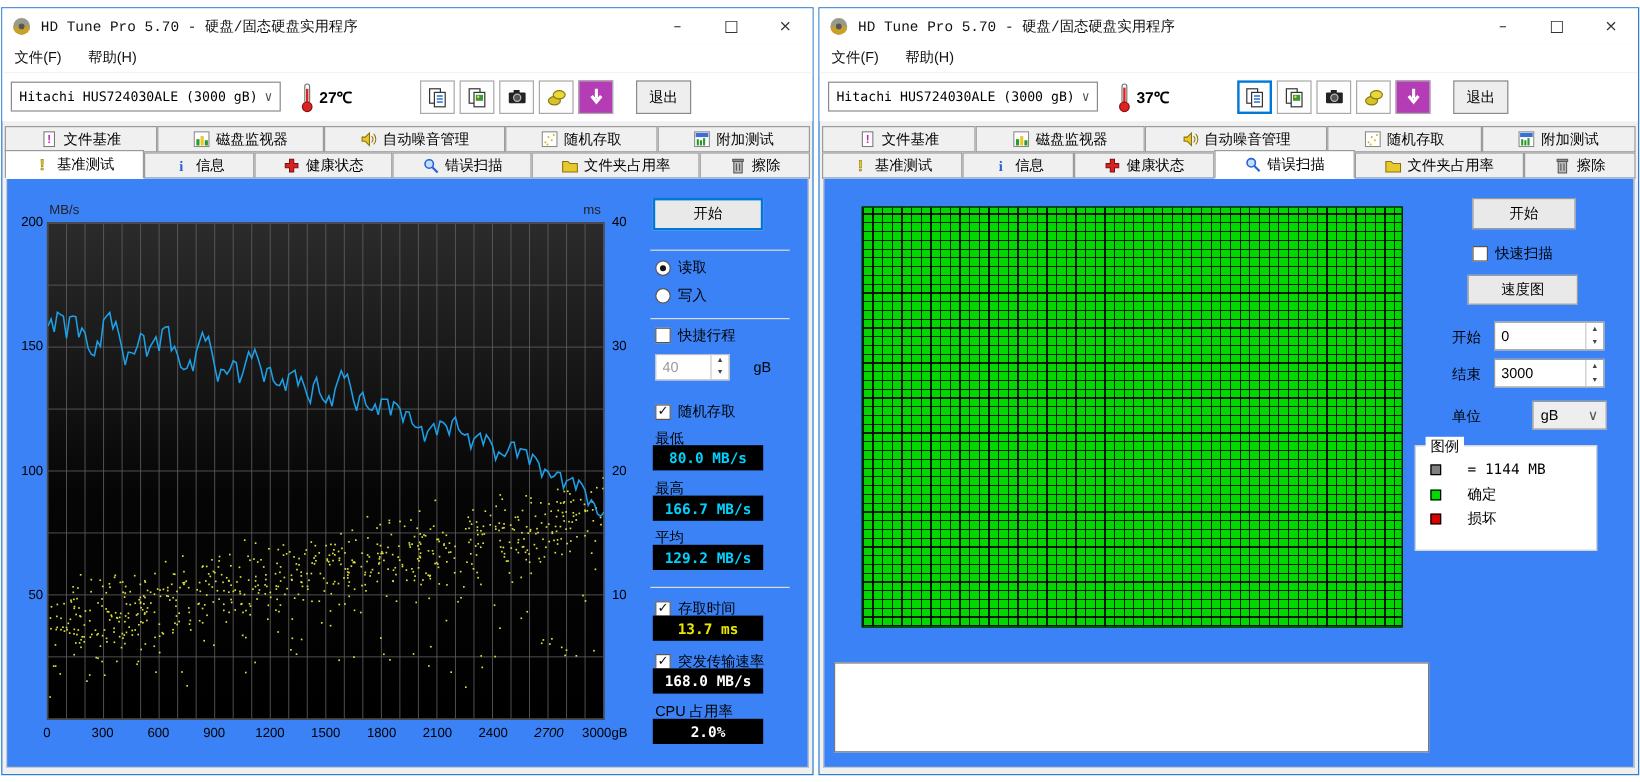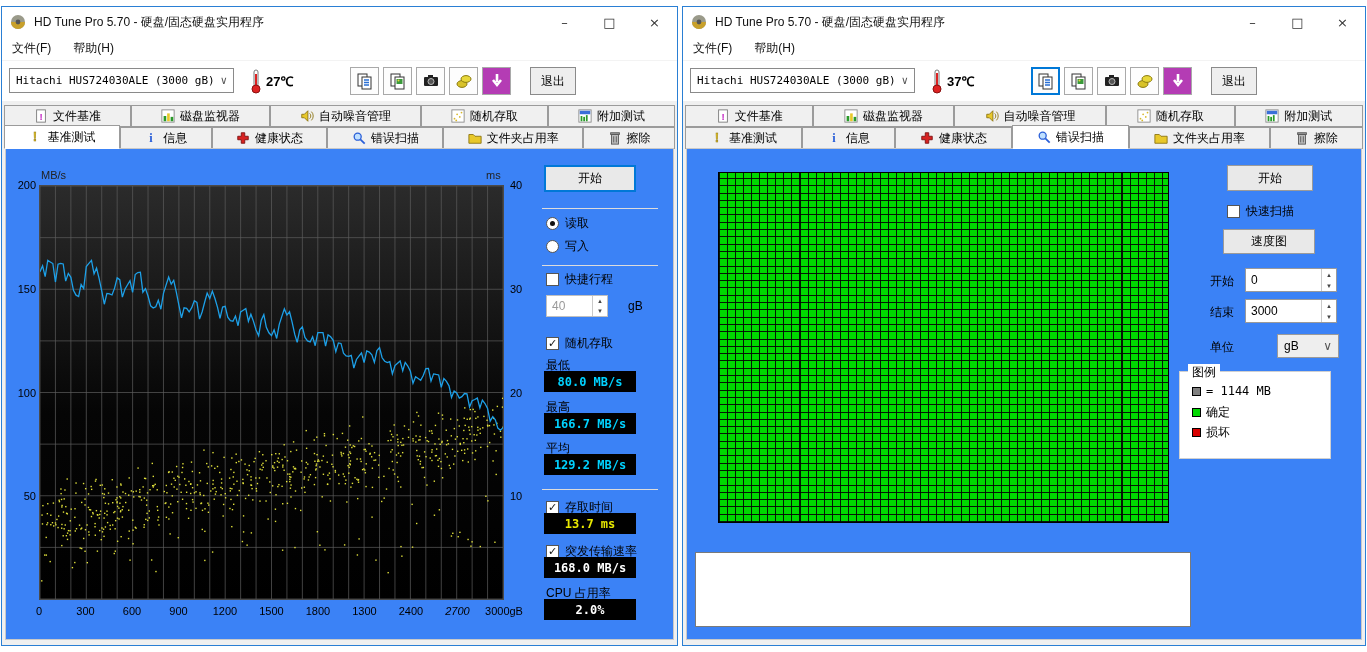--- a/index.html
+++ b/index.html
@@ -2,21 +2,21 @@
 <html><head>
 <meta charset="utf-8">
 <style>
   * { margin:0; padding:0; box-sizing:border-box; }
   html,body { width:1367px; height:652px; background:#fff; font-family:"Liberation Sans", sans-serif; font-size:12px; color:#000; overflow:hidden; }
   .win { position:absolute; top:6px; height:640px; background:#f0f0f0; border:1px solid #2a7fd4; }
   #win-left { left:1px; width:677px; }
   #win-right { left:682px; width:684px; }
   .titlebar { position:absolute; left:0; top:0; right:0; height:30px; background:#fff; display:flex; align-items:center; padding-left:8px; }
   .app-icon { width:16px; height:16px; margin-right:8px; }
-  .title-text { font-size:12px; color:#111; }
+  .title-text { font-size:12px; color:#111;font-family:Liberation Mono, monospace; }
   .caption-btns { position:absolute; right:0; top:0; height:30px; display:flex; }
   .caption-btn { width:45px; height:30px; display:flex; align-items:center; justify-content:center; font-size:13px; color:#333; font-family:"DejaVu Sans", sans-serif; }
   .menubar { position:absolute; left:0; top:30px; right:0; height:24px; background:#fff; display:flex; align-items:center; gap:22px; padding-left:10px; border-bottom:1px solid #f3f3f3; }
   .menu-item { color:#111; }
   .toolbar { position:absolute; left:0; top:54px; right:0; height:40px; background:#fff; }
   .combo { position:absolute; left:7px; top:7px; width:225px; height:25px; background:#fff; border:1px solid #8a8a8a; display:flex; align-items:center; padding:0 6px; font-family:"DejaVu Sans Mono", monospace; font-size:11px; }
   .combo .chev { margin-left:auto; color:#555; font-size:11px; }
   .therm { position:absolute; left:247px; top:7px; width:14px; height:26px; }
   .temp-text { position:absolute; left:264px; top:11px; font-weight:bold; font-size:13px; }
   .tool-btn { position:absolute; top:6px; width:29px; height:28px; background:#fdfdfd; border:1px solid #a9a9a9; display:flex; align-items:center; justify-content:center; }
@@ -52,21 +52,21 @@
   .spinbox .val { flex:1; padding-left:5px; font-size:12px; }
   .spin-arrows { width:15px; height:100%; border-left:1px solid #c9c9c9; display:flex; flex-direction:column; }
   .spin-arrows span { flex:1; display:flex; align-items:center; justify-content:center; font-size:6px; color:#444; }
   
   .scan-grid { position:absolute; left:31px; top:23px; width:451px; height:351px; border:1px solid #000; background-color:#00d800;
     background-image: repeating-linear-gradient(90deg, rgba(5,5,5,.9) 0 1px, transparent 1px 8.05px),
                       repeating-linear-gradient(0deg, rgba(5,5,5,.9) 0 1px, transparent 1px 7.3px); }
   .listbox { position:absolute; left:8px; top:403px; width:496px; height:75px; background:#fff; border:1px solid #7a7a7a; }
   .groupbox { position:absolute; border:1px solid #d0d0d0; background:#fff; }
   .groupbox .gb-title { position:absolute; left:8px; top:-8px; background:#fff; padding:0 4px; font-size:12px; }
-  .legend-row { position:absolute; display:flex; align-items:center; gap:5px; font-size:12px; }
+  .legend-row { position:absolute; display:flex; align-items:center; gap:22px; font-size:12px; }
   .sq { width:9px; height:9px; border:1px solid #000; }
   .stat-lbl { position:absolute; font-size:12px; }
   .stat-val { position:absolute; right:14px; font-family:"DejaVu Sans Mono", monospace; font-weight:bold; font-size:12px; }
   .dd { position:absolute; border:1px solid #9a9a9a; background:#eee; display:flex; align-items:center; padding:0 6px; }
   .dd .chev { margin-left:auto; color:#555; }
 </style>
 </head>
 <body>
 
 <div class="win" id="win-left">
@@ -1007,21 +1007,21 @@
         <span class="ytick-r" style="left: 504px; top: 341.25px;">10</span>
       </div>
     <div id="xticks">
         <span class="xtick" style="left: 11px;">0</span>
         <span class="xtick" style="left: 57.5px;">300</span>
         <span class="xtick" style="left: 104px;">600</span>
         <span class="xtick" style="left: 150.5px;">900</span>
         <span class="xtick" style="left: 197px;">1200</span>
         <span class="xtick" style="left: 243.5px;">1500</span>
         <span class="xtick" style="left: 290px;">1800</span>
-        <span class="xtick" style="left: 336.5px;">1300</span>
+        <span class="xtick" style="left: 336.5px;">2100</span>
         <span class="xtick" style="left: 383px;">2400</span>
         <span class="xtick" style="left: 429.5px; font-style: italic;">2700</span>
         <span class="xtick" style="left: 476px;">3000gB</span>
       </div>
 
     <div class="btn focus-ring" style="position:absolute;left:538px;top:16px;width:92px;height:27px">
         <span>开始</span>
       </div>
     <div class="hr" style="left:536px;top:59px;width:116px"></div>
     <div class="rad-row" style="left:540px;top:66px">

